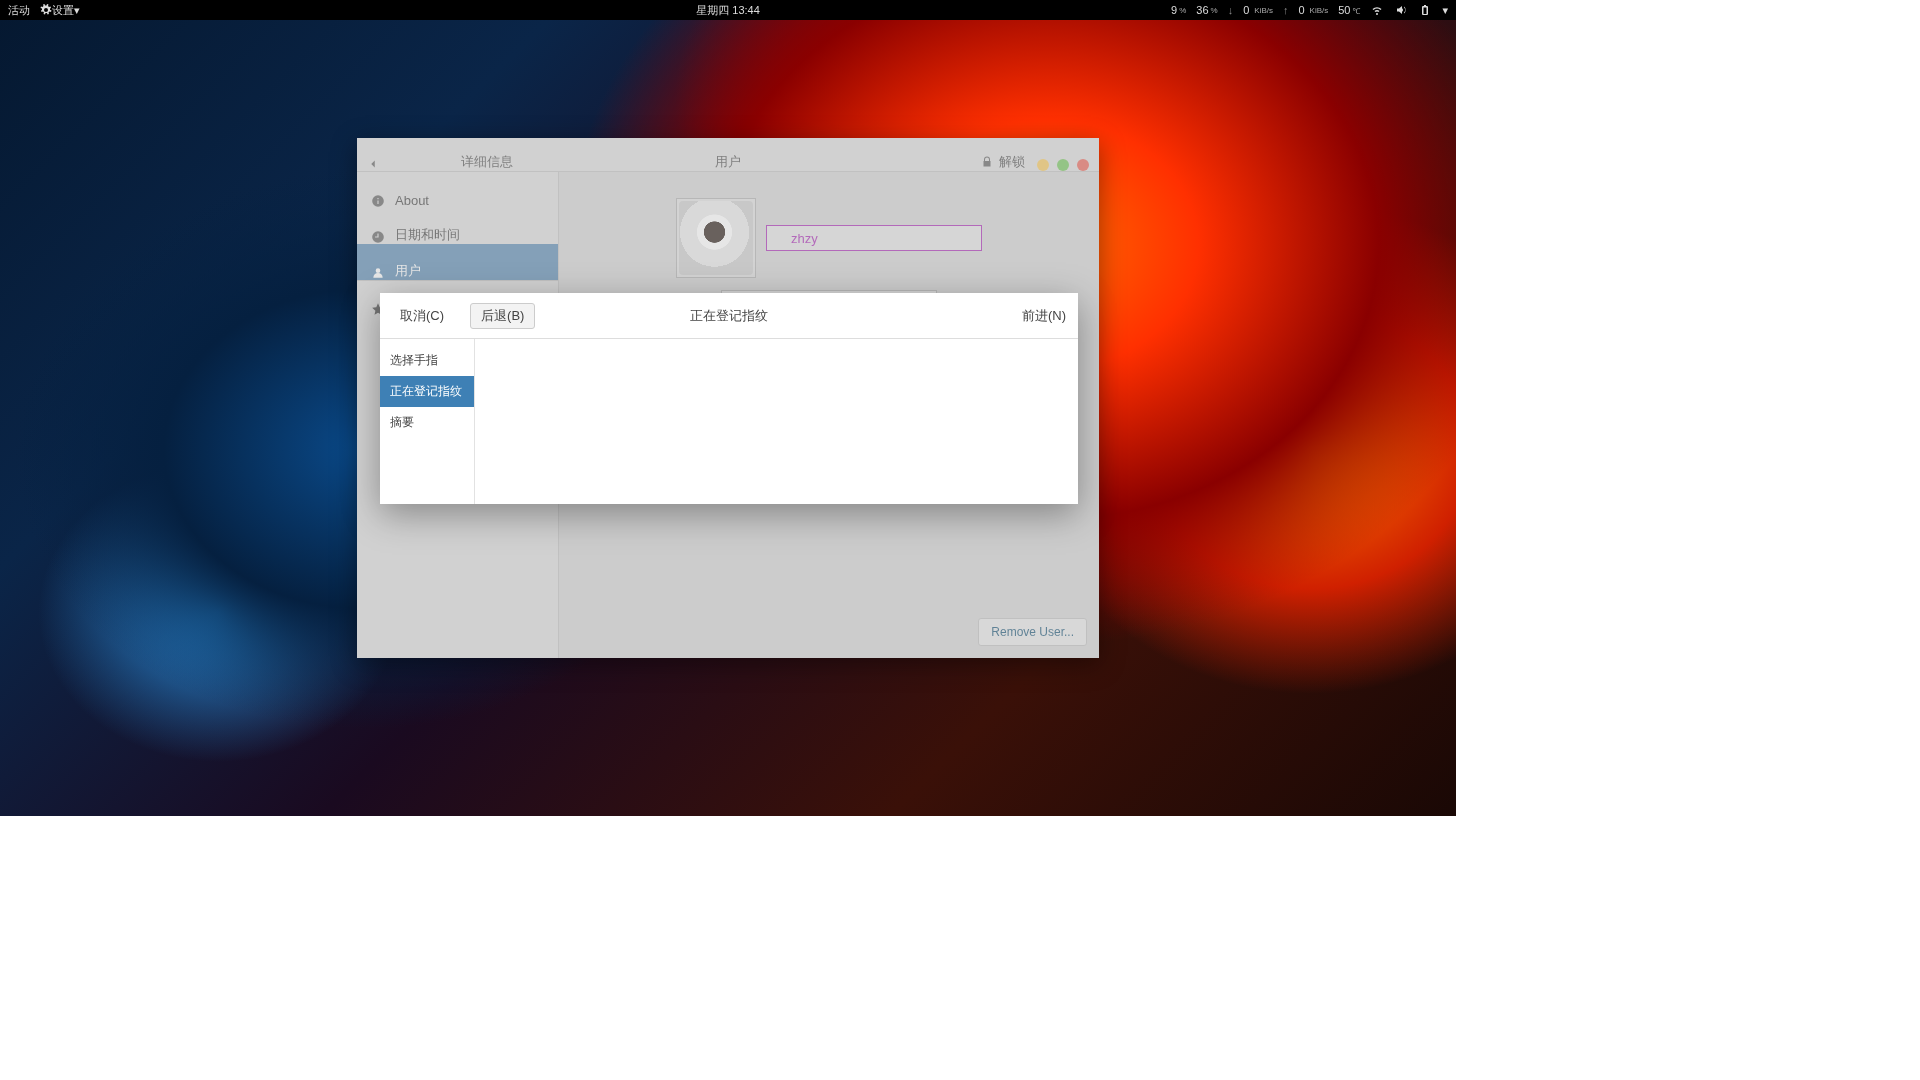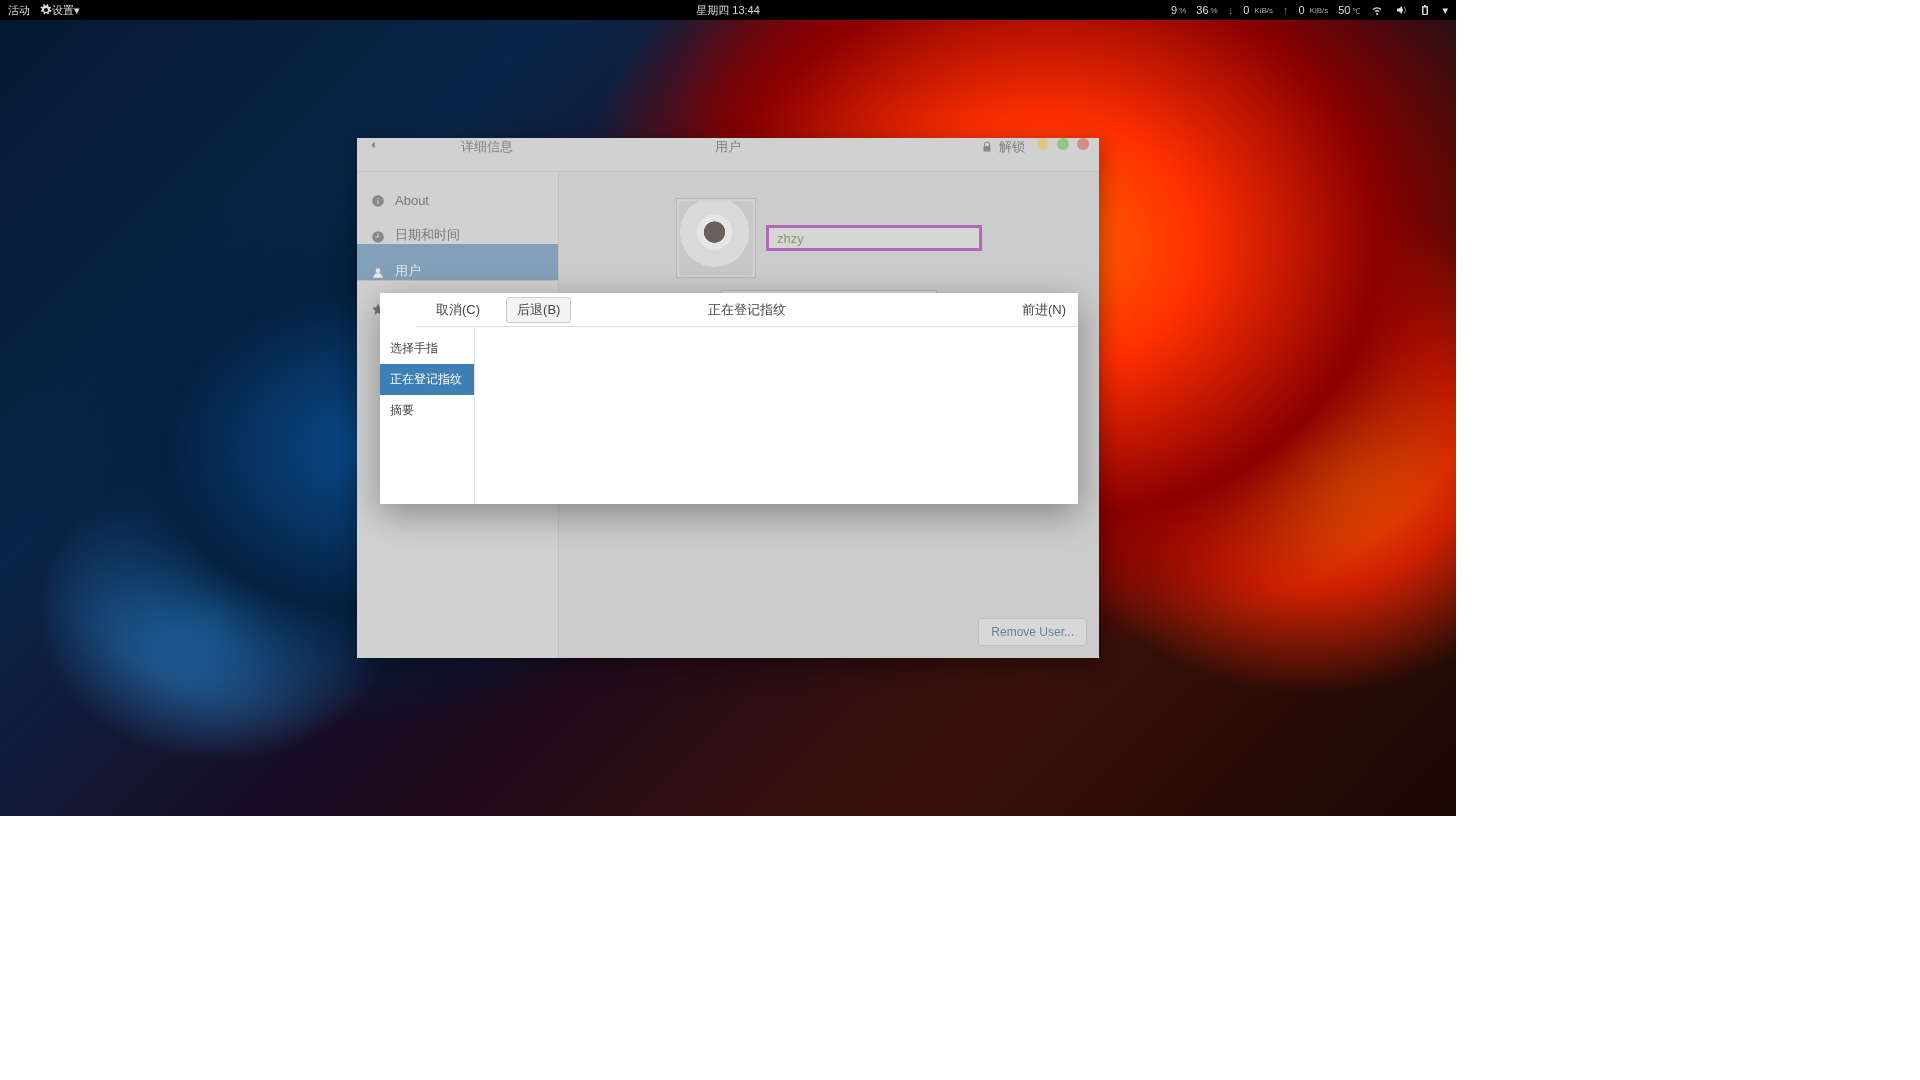--- a/index.html
+++ b/index.html
@@ -33,21 +33,21 @@
 .topbar svg { fill: #ddd; }
 
 
 .settings-window {
   position: absolute; left: 357px; top: 138px; width: 742px; height: 520px;
   background: #cfcfcf; display: flex; flex-direction: column;
   box-shadow: 0 6px 24px rgba(0,0,0,.4);
 }
 .settings-header {
   height: 34px; background: #d9d9d9; border-bottom: 1px solid #bcbcbc;
-  display: flex; align-items: flex-start; position: relative;
+  display: flex; align-items: flex-end; position: relative;
   color: #444; font-size: 13px;
 }
 .hdr-back { width: 32px; display: flex; justify-content: center; cursor: pointer; }
 .hdr-title { position: absolute; left: 60px; width: 140px; text-align: center; }
 .hdr-page  { position: absolute; left: 50%; transform: translateX(-50%); }
 .hdr-lock  { margin-left: auto; display: flex; align-items: center; gap: 6px; padding: 0 12px; cursor: pointer; }
 .win-controls { display: flex; gap: 8px; padding-right: 10px; }
 .win-btn { width: 12px; height: 12px; border-radius: 50%; }
 .wb-min { background: #f5c451; } .wb-max { background: #6bc251; } .wb-close { background: #e75a4d; }
 
@@ -59,41 +59,41 @@
 .sb-item.active svg { fill: #fff; }
 .sb-item svg { fill: #555; width: 14px; height: 14px; }
 .sb-item.star svg { fill: #333; }
 
 .settings-main { flex: 1; background: #cfcfcf; position: relative; display: flex; flex-direction: column; align-items: center; }
 .avatar-row { margin-top: 26px; display: flex; align-items: center; gap: 10px; }
 .avatar-frame { width: 80px; height: 80px; border: 1px solid #aaa; padding: 2px; background: #ddd; }
 .avatar-frame .coffee { width: 100%; height: 100%; background:
   radial-gradient(circle at 48% 42%, #1c0d06 0 18%, #fff 19% 30%, #e8e8e8 31% 60%, #c9c9c9 60% 100%);
   border-radius: 4px; }
-.name-input { width: 216px; height: 26px; border: 3px solid #a21caf; background: #e2e2e2;
-  padding: 0 8px; font-size: 13px; color: #4d7c0f; }
+.name-input { width: 216px; height: 26px; border: 1px solid #a21caf; background: #e2e2e2;
+  padding: 0 24px; font-size: 13px; color: #a21caf; }
 .pwd-row { margin-top: 12px; display: flex; align-items: center; gap: 10px; }
 .pwd-dots { width: 216px; height: 26px; border: 1px solid #aaa; background: #e2e2e2;
   display: flex; align-items: center; padding: 0 6px; font-size: 10px; letter-spacing: 2px; color: #333; }
 .remove-user { position: absolute; right: 12px; bottom: 12px;
   border: 1px solid #bbb; background: #e5e5e5; color: #0c4a6e; font-size: 12px;
   padding: 6px 12px; border-radius: 3px; }
 
 
 .settings-dim { position: absolute; inset: 0; background: rgba(200,200,200,.45); }
 
 
 .fp-dialog {
   position: absolute; left: 380px; top: 293px; width: 698px; height: 211px;
   background: #fff; box-shadow: 0 10px 34px rgba(0,0,0,.35);
   display: flex; flex-direction: column;
 }
 .fp-header {
-  height: 34px; border-bottom: 1px solid #ddd; display: flex; align-items: center;
-  padding: 12px 12px; font-size: 13px; color: #444; margin-left: 36px;
+  height: 46px; border-bottom: 1px solid #ddd; display: flex; align-items: center;
+  padding: 12px 12px; font-size: 13px; color: #444;
 }
 .fp-cancel { padding: 4px 8px; cursor: pointer; }
 .fp-back { margin-left: 18px; padding: 3px 10px; border: 1px solid #ccc; border-radius: 3px;
   background: #f3f3f3; cursor: pointer; }
 .fp-title { position: absolute; left: 50%; transform: translateX(-50%); }
 .fp-next { margin-left: auto; cursor: pointer; }
 
 .fp-body { flex: 1; display: flex; }
 .fp-sidebar { width: 95px; border-right: 1px solid #e2e2e2; background: #fff;
   font-size: 12px; color: #444; padding-top: 6px; }

